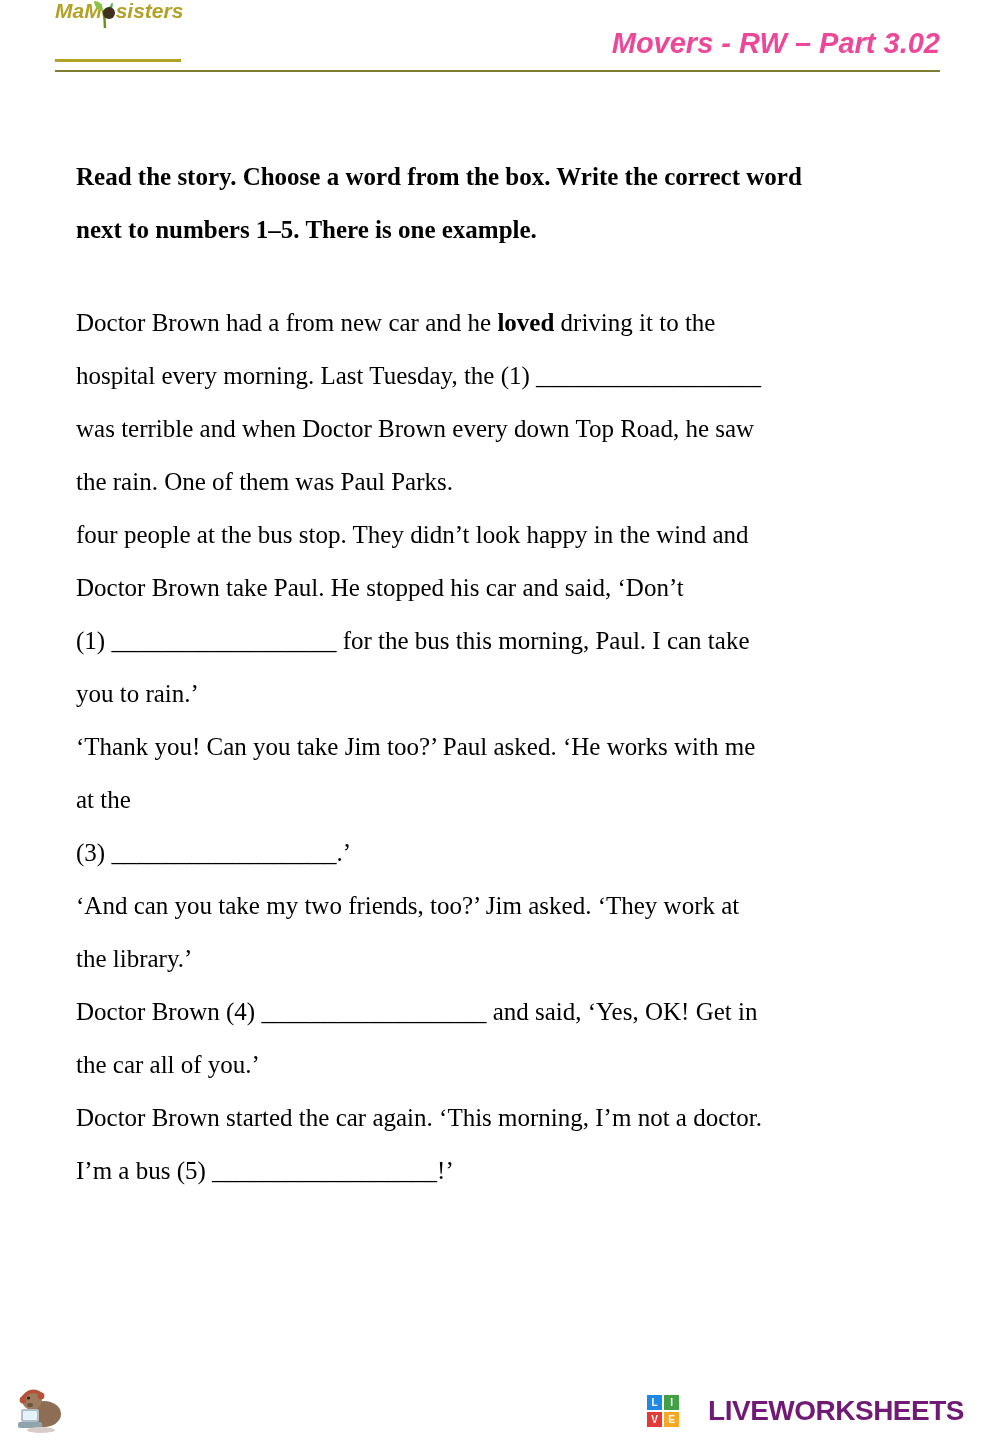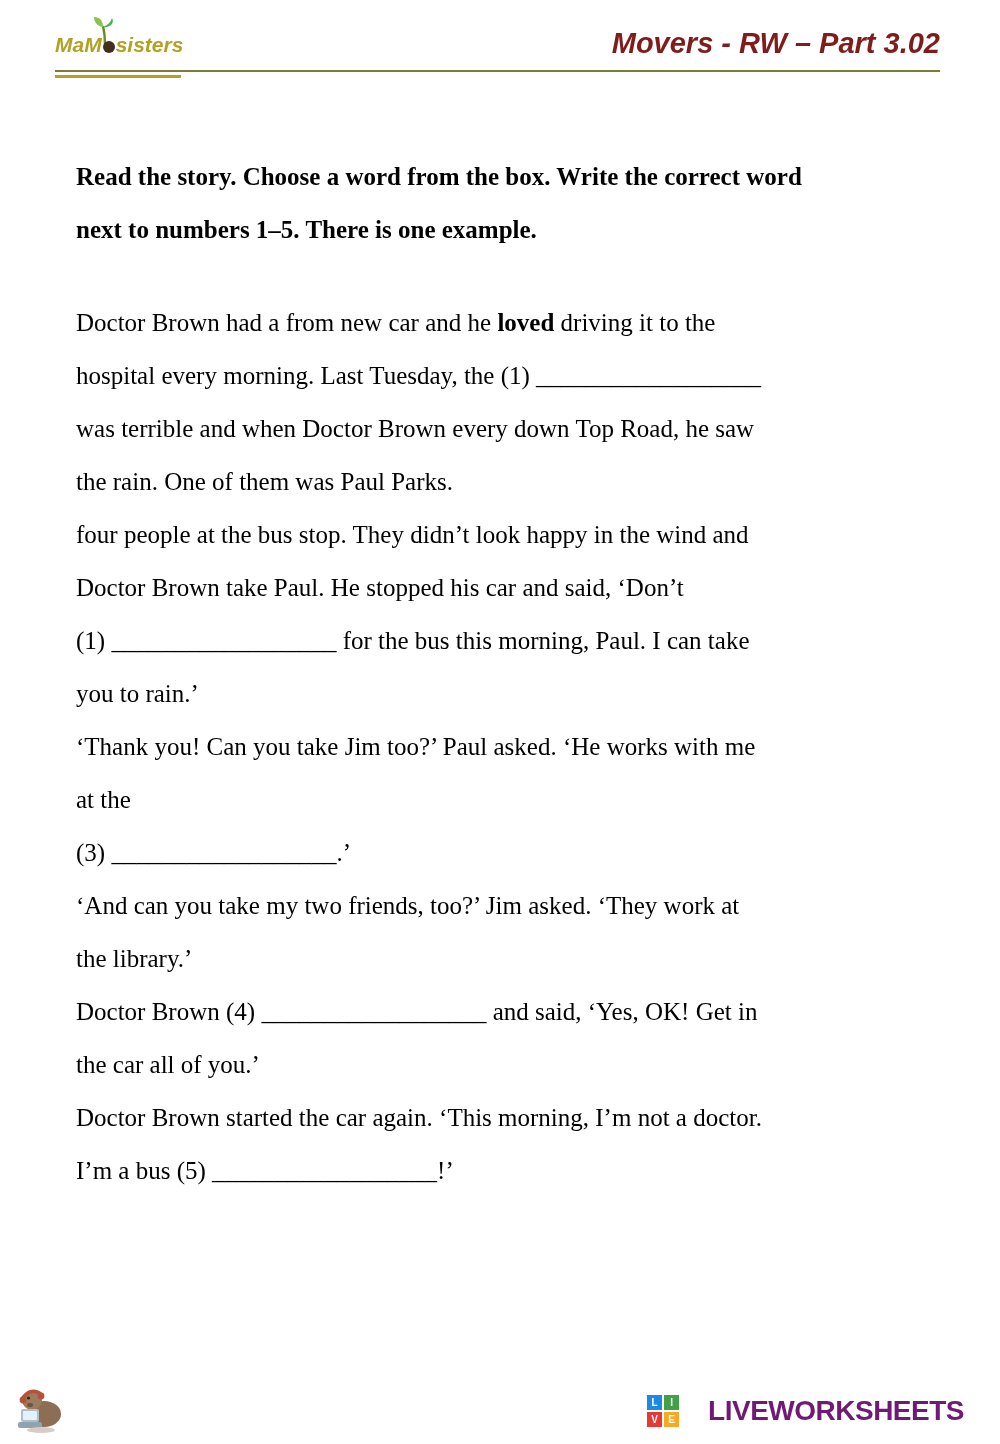--- a/index.html
+++ b/index.html
@@ -3,22 +3,22 @@
 <meta charset="utf-8">
 <style>
   html,body{margin:0;padding:0;background:#ffffff;}
   .page{
     position:relative;width:1000px;height:1444px;background:#ffffff;
     overflow:hidden;font-family:"Liberation Serif",serif;color:#000;
   }
 
   
   .logo{
-    position:absolute;left:55px;top:16px;height:56px;width:126px;
-    display:flex;align-items:center;border-bottom:3px solid #b3a125;
+    position:absolute;left:55px;top:0;height:56px;width:126px;
+    display:flex;align-items:flex-start;border-bottom:3px solid #b3a125;
     padding-bottom:3px;
   }
   .logo-text{
     font-family:"Liberation Sans",sans-serif;font-style:italic;font-weight:bold;
     font-size:21px;white-space:nowrap;line-height:1;
   }
   .seed{
     display:inline-block;width:12px;height:12px;border-radius:50%;
     background:#42301f;transform:translateY(1px);margin:0 1px;
   }
@@ -75,21 +75,21 @@
     <span class="sprout">
       <svg width="32" height="32" viewBox="0 0 32 32">
         <path d="M16 30 C16 22 15 16 14 12" stroke="#6b8e23" stroke-width="2.5" fill="none"></path>
         <path d="M14 13 C8 12 5 8 5 3 C11 3 14 7 14 13 Z" fill="#8bc34a"></path>
         <path d="M14 13 C19 11 22 8 23 4 C26 9 21 14 14 13 Z" fill="#4caf50"></path>
       </svg>
     </span>
     <span class="logo-text" style="color: rgb(179, 161, 37);"><span>MaM</span><span class="seed"></span><span>sisters</span></span>
   </div>
 
-  <div class="title" style="color: #7f1d1d;">Movers - RW – Part 3.02</div>
+  <div class="title" style="color: #ec4899;">Movers - RW – Part 3.02</div>
 
   <div class="rule" style="background-color: rgb(126, 124, 51);"></div>
 
   <div class="instructions">
       <div class="instr-line">Read the story. Choose a word from the box. Write the correct word</div>
       <div class="instr-line">next to numbers 1–5. There is one example.</div>
     </div>
 
   <div class="story">
     <div class="story-line"><span>Doctor Brown had a from new car and he </span><strong>loved</strong><span> driving it to the</span></div>

